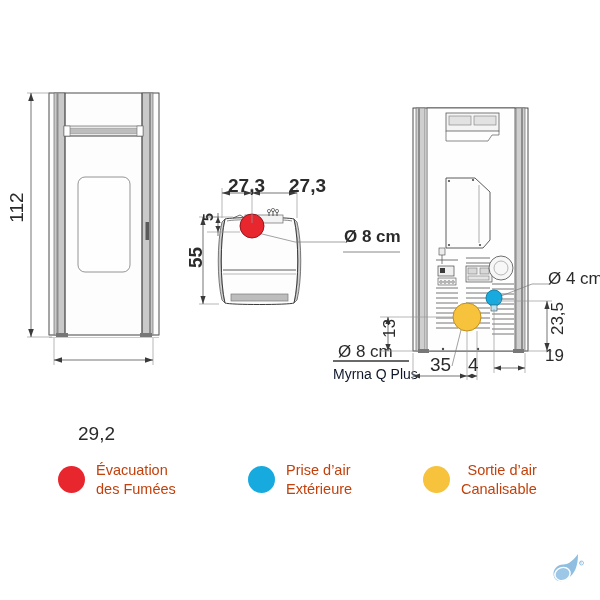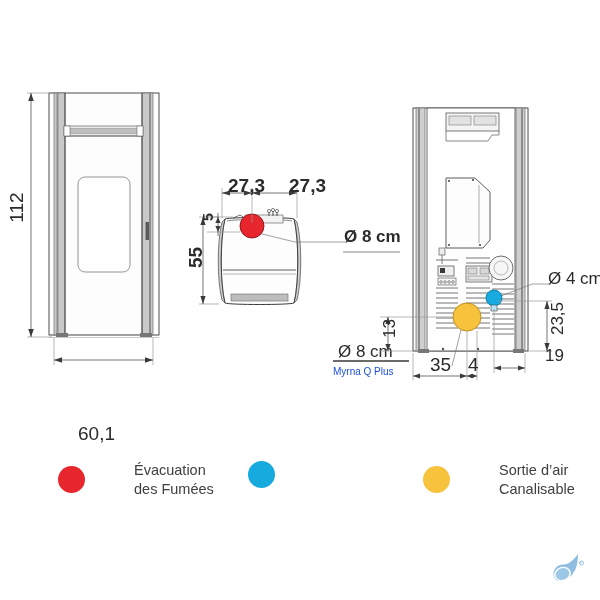--- a/index.html
+++ b/index.html
@@ -25,22 +25,22 @@
     white-space: nowrap;
     line-height: 1;
   }
   .dim-lg { font-size: 19px; }
   .dim-md { font-size: 17px; }
   .dim-sm { font-size: 14px; }
   .rot90 { transform: rotate(-90deg); transform-origin: 50% 50%; }
 
   .model-label {
     position: absolute;
-    font-size: 10px;
-    color: #1d4ed8;
+    font-size: 14px;
+    color: #0f172a;
     white-space: nowrap;
   }
 
   
   #legend {
     position: absolute;
     left: 0; top: 445px;
     width: 600px; height: 80px;
   }
   .legend-item {
@@ -49,24 +49,23 @@
     align-items: center;
     gap: 11px;
   }
   .legend-dot {
     width: 27px; height: 27px;
     border-radius: 50%;
     flex: 0 0 auto;
   }
   .legend-text {
     font-size: 14.5px;
-    color: #404040;
+    color: #c2410c;
     line-height: 1.28;
     white-space: pre-line;
-    margin-left: 38px;
   }
 
   
   #logo { position: absolute; right: 8px; bottom: 8px; width: 44px; height: 44px; }
 
   svg { display: block; }
 </style>
 </head>
 <body>
 
@@ -115,21 +114,21 @@
       <g stroke="#3a3a3a" fill="none" stroke-width="0.7">
         <line x1="54" y1="258" x2="54" y2="285" stroke="#9a9a9a"></line>
         <line x1="153" y1="258" x2="153" y2="285" stroke="#9a9a9a"></line>
         <line x1="54" y1="280" x2="153" y2="280"></line>
       </g>
       <polygon points="54,280 62,277.2 62,282.8" fill="#3a3a3a"></polygon>
       <polygon points="153,280 145,277.2 145,282.8" fill="#3a3a3a"></polygon>
     </svg>
 
     <div class="dim dim-lg rot90" style="left:-7px;top:118px;width:46px;text-align:center;">112</div>
-    <div class="dim dim-lg" style="left:78px;top:344px;">60,1</div>
+    <div class="dim dim-lg" style="left:78px;top:344px;">29,2</div>
   </div>
 
   <div class="abs" style="left:185px;top:170px;width:215px;height:180px;font-weight:bold;">
     <svg width="215" height="180" viewBox="0 0 215 180">
       <g stroke="#3a3a3a" fill="none" stroke-width="0.9">
 
         <path d="M37,52 C32,72 32,110 37,130 L40,133 C35,112 35,70 40,49 Z" fill="#cfcfcf" stroke="#6a6a6a"></path>
         <path d="M112,52 C117,72 117,110 112,130 L109,133 C114,112 114,70 109,49 Z" fill="#cfcfcf" stroke="#6a6a6a"></path>
 
         <path d="M40,49 C45,47 104,47 109,49 C114,70 114,112 109,133 C104,135 45,135 40,133 C35,112 35,70 40,49 Z" fill="#fdfdfd" stroke="#3a3a3a" stroke-width="1"></path>
@@ -347,23 +346,25 @@
   <div id="legend">
 
     <div class="legend-item" style="left:58px;top:16px;">
       <span class="legend-dot" style="background:#E8262E;"></span>
       <span class="legend-text">Évacuation
 des Fumées</span>
     </div>
 
     <div class="legend-item" style="left:248px;top:16px;">
       <span class="legend-dot" style="background:#16AADE;"></span>
+      <span class="legend-text">Prise d’air
+Extérieure</span>
     </div>
 
-    <div class="legend-item" style="left:423px;top:16px;">
+    <div class="legend-item" style="left:423px;top:16px;text-align:right;">
       <span class="legend-dot" style="background:#F7C23C;"></span>
       <span class="legend-text">Sortie d’air
 Canalisable</span>
     </div>
   </div>
 
   <div id="logo">
     <svg width="44" height="44" viewBox="0 0 44 44">
       <path d="M30,6 C30,18 27,26 19,31 C12.5,35.2 6,33 5.5,26.5 C5.2,21 9.5,16.5 15,16.5 C21,16.5 26,11.5 30,6 Z" fill="#8FBEE0"></path>
       <ellipse cx="14.5" cy="26" rx="8.5" ry="7.2" fill="#ffffff" transform="rotate(-18 14.5 26)"></ellipse>

